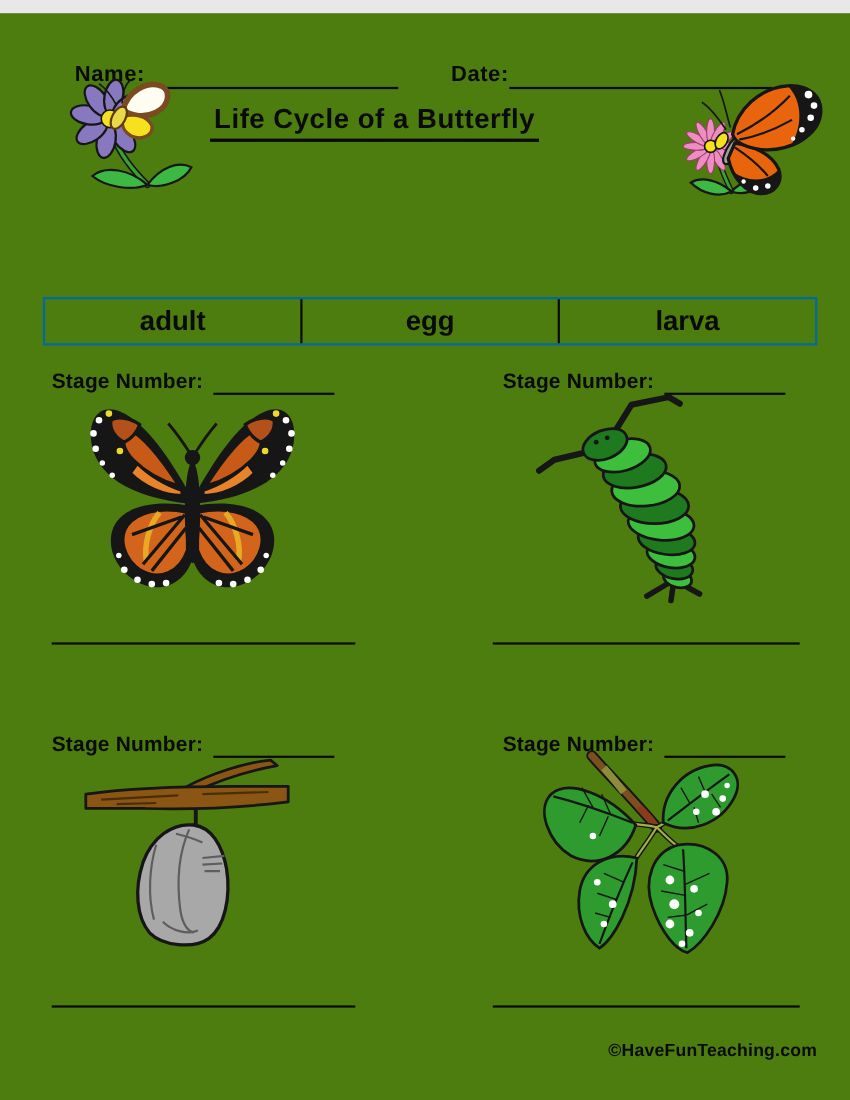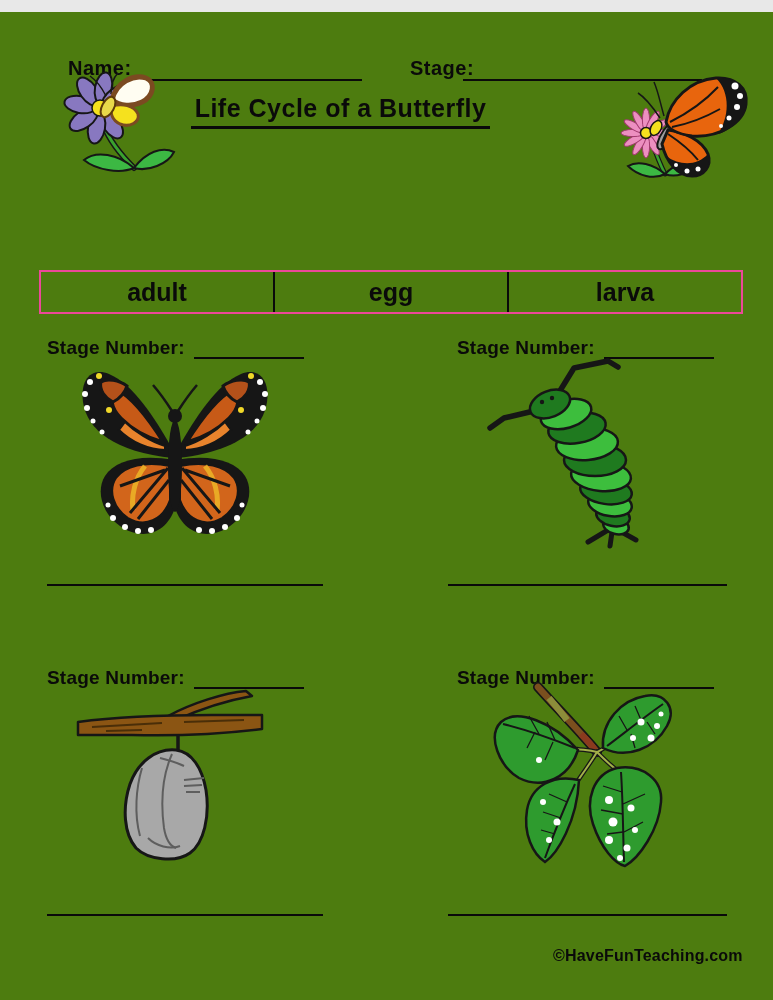--- a/index.html
+++ b/index.html
@@ -10,42 +10,42 @@
   .abs{position:absolute;}
   .hline{border-bottom:2.5px solid #0a0a0a;}
   
   .hdr-label{font-size:20px;font-weight:bold;letter-spacing:.5px;}
   .title-wrap{left:0;top:82px;width:681px;text-align:center;}
   .title-text{display:inline-block;font-size:25px;font-weight:bold;letter-spacing:.5px;
     border-bottom:3px solid #0a0a0a;padding:0 4px 3px 4px;}
   
   .instr{left:45px;top:166px;width:700px;font-size:17px;font-weight:bold;line-height:33px;letter-spacing:.2px;}
   
-  .bank{left:39px;top:258px;width:700px;height:40px;border:2px solid #ec4899;display:flex;}
+  .bank{left:39px;top:258px;width:700px;height:40px;border:2px solid #0369a1;display:flex;}
   .bank-cell{flex:1;display:flex;align-items:center;justify-content:center;
     font-size:25px;font-weight:bold;border-left:2px solid #0a0a0a;}
   .bank-cell:first-child{border-left:none;}
   
   .stage-row{display:flex;align-items:flex-end;gap:9px;}
   .stage-label{font-size:19px;font-weight:bold;letter-spacing:.2px;white-space:nowrap;}
   .stage-blank{display:inline-block;width:110px;height:20px;border-bottom:2.5px solid #0a0a0a;}
   
   .ansline{height:0;border-bottom:2.5px solid #0a0a0a;}
   
   .footer{font-size:16px;font-weight:bold;letter-spacing:.2px;}
   svg{display:block;}
 </style>
 </head>
 <body>
 
 <div id="page">
 
   <span class="abs hdr-label" style="left:68px;top:45px;">Name:</span>
   <span class="abs hline" style="left:127px;top:46px;width:235px;height:21px;"></span>
-  <span class="abs hdr-label" style="left:410px;top:45px;">Stage:</span>
+  <span class="abs hdr-label" style="left:410px;top:45px;">Date:</span>
   <span class="abs hline" style="left:463px;top:46px;width:239px;height:21px;"></span>
 
   <div class="abs title-wrap">
     <span class="title-text">Life Cycle of a Butterfly</span>
   </div>
 
   <div class="abs" style="left:42px;top:58px;">
     <svg width="135" height="104" viewBox="0 0 135 104" xmlns="http://www.w3.org/2000/svg">
       <path d="M62,56 C68,72 80,86 92,98" stroke="#161616" stroke-width="6" fill="none" stroke-linecap="round"></path>
       <path d="M62,56 C68,72 80,86 92,98" stroke="#3aa12f" stroke-width="3" fill="none" stroke-linecap="round"></path>

